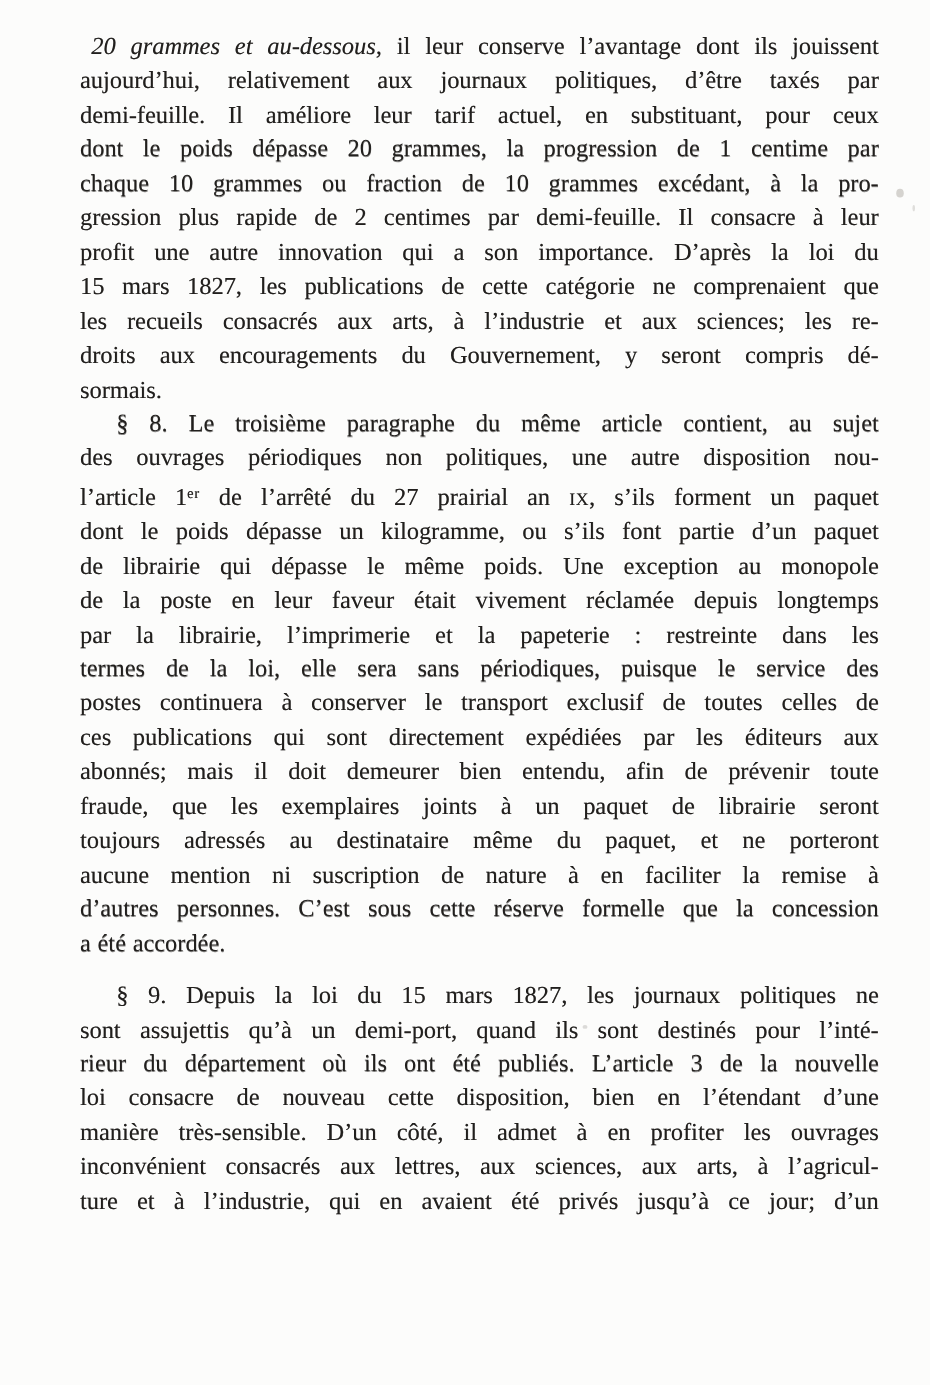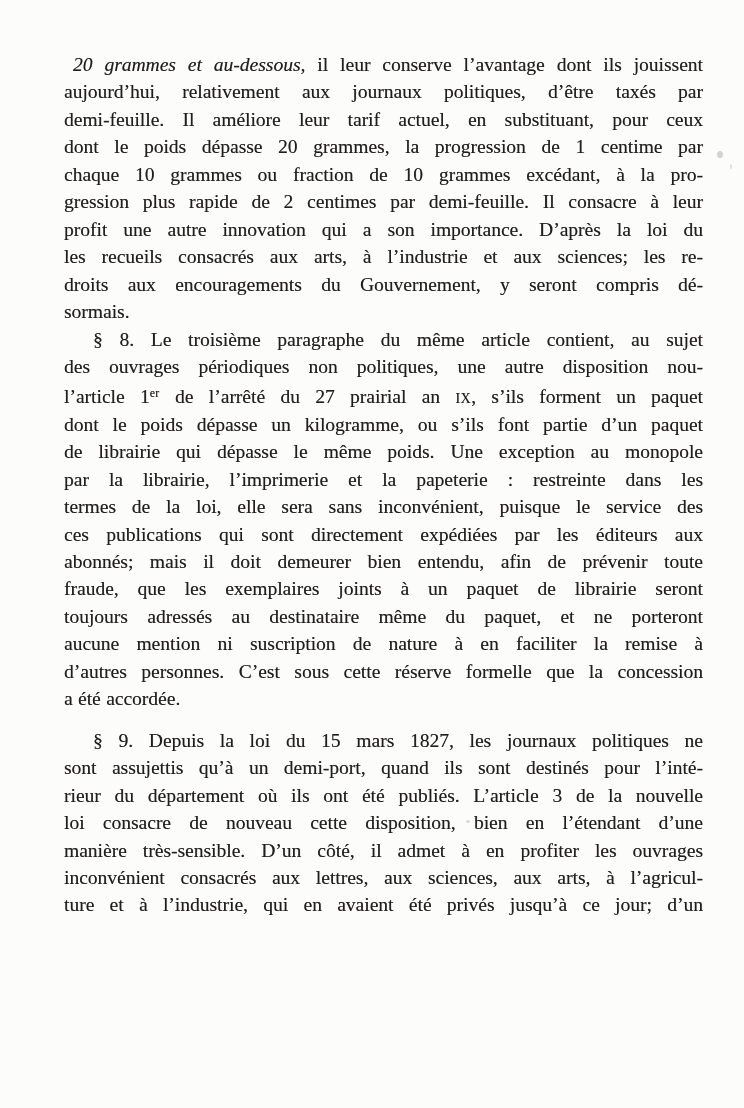--- a/index.html
+++ b/index.html
@@ -14,21 +14,20 @@
   .text-block {
     position: absolute;
     left: 64px;
     top: 24px;
     width: 639px;
     color: #211f1d;
     font-family: "Liberation Serif", "DejaVu Serif", serif;
     font-size: 19.5px;
     line-height: 27.45px;
     text-shadow: 0.2px 0.2px 0.4px rgba(33,31,29,0.55);
-    margin-top: 27px;
   }
   .paragraph { margin: 0; }
   .gap-before { margin-top: 14px; }
   .line {
     text-align: justify;
     text-align-last: justify;
     word-spacing: 0.5px;
     white-space: normal;
   }
   .line-last { text-align-last: left; }
@@ -57,32 +56,35 @@
 <div class="page">
   <div class="text-block" id="text-block">
       <div class="paragraph">
         <div class="line line-offset"><span class="seg-italic">20 grammes et au-dessous,</span><span class="seg-normal"> il leur conserve l’avantage dont ils jouissent</span></div>
         <div class="line"><span class="seg-normal">aujourd’hui, relativement aux journaux politiques, d’être taxés par</span></div>
         <div class="line"><span class="seg-normal">demi-feuille. Il améliore leur tarif actuel, en substituant, pour ceux</span></div>
         <div class="line"><span class="seg-normal">dont le poids dépasse 20 grammes, la progression de 1 centime par</span></div>
         <div class="line"><span class="seg-normal">chaque 10 grammes ou fraction de 10 grammes excédant, à la pro-</span></div>
         <div class="line"><span class="seg-normal">gression plus rapide de 2 centimes par demi-feuille. Il consacre à leur</span></div>
         <div class="line"><span class="seg-normal">profit une autre innovation qui a son importance. D’après la loi du</span></div>
+        <div class="line"><span class="seg-normal">15 mars 1827, les publications de cette catégorie ne comprenaient que</span></div>
         <div class="line"><span class="seg-normal">les recueils consacrés aux arts, à l’industrie et aux sciences; les re-</span></div>
         <div class="line"><span class="seg-normal">droits aux encouragements du Gouvernement, y seront compris dé-</span></div>
         <div class="line line-last"><span class="seg-normal">sormais.</span></div>
       </div>
       <div class="paragraph">
         <div class="line line-indent"><span class="seg-normal">§ 8. Le troisième paragraphe du même article contient, au sujet</span></div>
         <div class="line"><span class="seg-normal">des ouvrages périodiques non politiques, une autre disposition nou-</span></div>
         <div class="line"><span class="seg-normal">l’article 1</span><span class="seg-sup">er</span><span class="seg-normal"> de l’arrêté du 27 prairial an </span><span class="seg-smallcaps">ix</span><span class="seg-normal">, s’ils forment un paquet</span></div>
         <div class="line"><span class="seg-normal">dont le poids dépasse un kilogramme, ou s’ils font partie d’un paquet</span></div>
         <div class="line"><span class="seg-normal">de librairie qui dépasse le même poids. Une exception au monopole</span></div>
+        <div class="line"><span class="seg-normal">de la poste en leur faveur était vivement réclamée depuis longtemps</span></div>
         <div class="line"><span class="seg-normal">par la librairie, l’imprimerie et la papeterie : restreinte dans les</span></div>
-        <div class="line"><span class="seg-normal">termes de la loi, elle sera sans inconvénient, puisque le service des</span></div>
+        <div class="line"><span class="seg-normal">termes de la loi, elle sera sans périodiques, puisque le service des</span></div>
+        <div class="line"><span class="seg-normal">postes continuera à conserver le transport exclusif de toutes celles de</span></div>
         <div class="line"><span class="seg-normal">ces publications qui sont directement expédiées par les éditeurs aux</span></div>
         <div class="line"><span class="seg-normal">abonnés; mais il doit demeurer bien entendu, afin de prévenir toute</span></div>
         <div class="line"><span class="seg-normal">fraude, que les exemplaires joints à un paquet de librairie seront</span></div>
         <div class="line"><span class="seg-normal">toujours adressés au destinataire même du paquet, et ne porteront</span></div>
         <div class="line"><span class="seg-normal">aucune mention ni suscription de nature à en faciliter la remise à</span></div>
         <div class="line"><span class="seg-normal">d’autres personnes. C’est sous cette réserve formelle que la concession</span></div>
         <div class="line line-last"><span class="seg-normal">a été accordée.</span></div>
       </div>
       <div class="paragraph gap-before">
         <div class="line line-indent"><span class="seg-normal">§ 9. Depuis la loi du 15 mars 1827, les journaux politiques ne</span></div>

